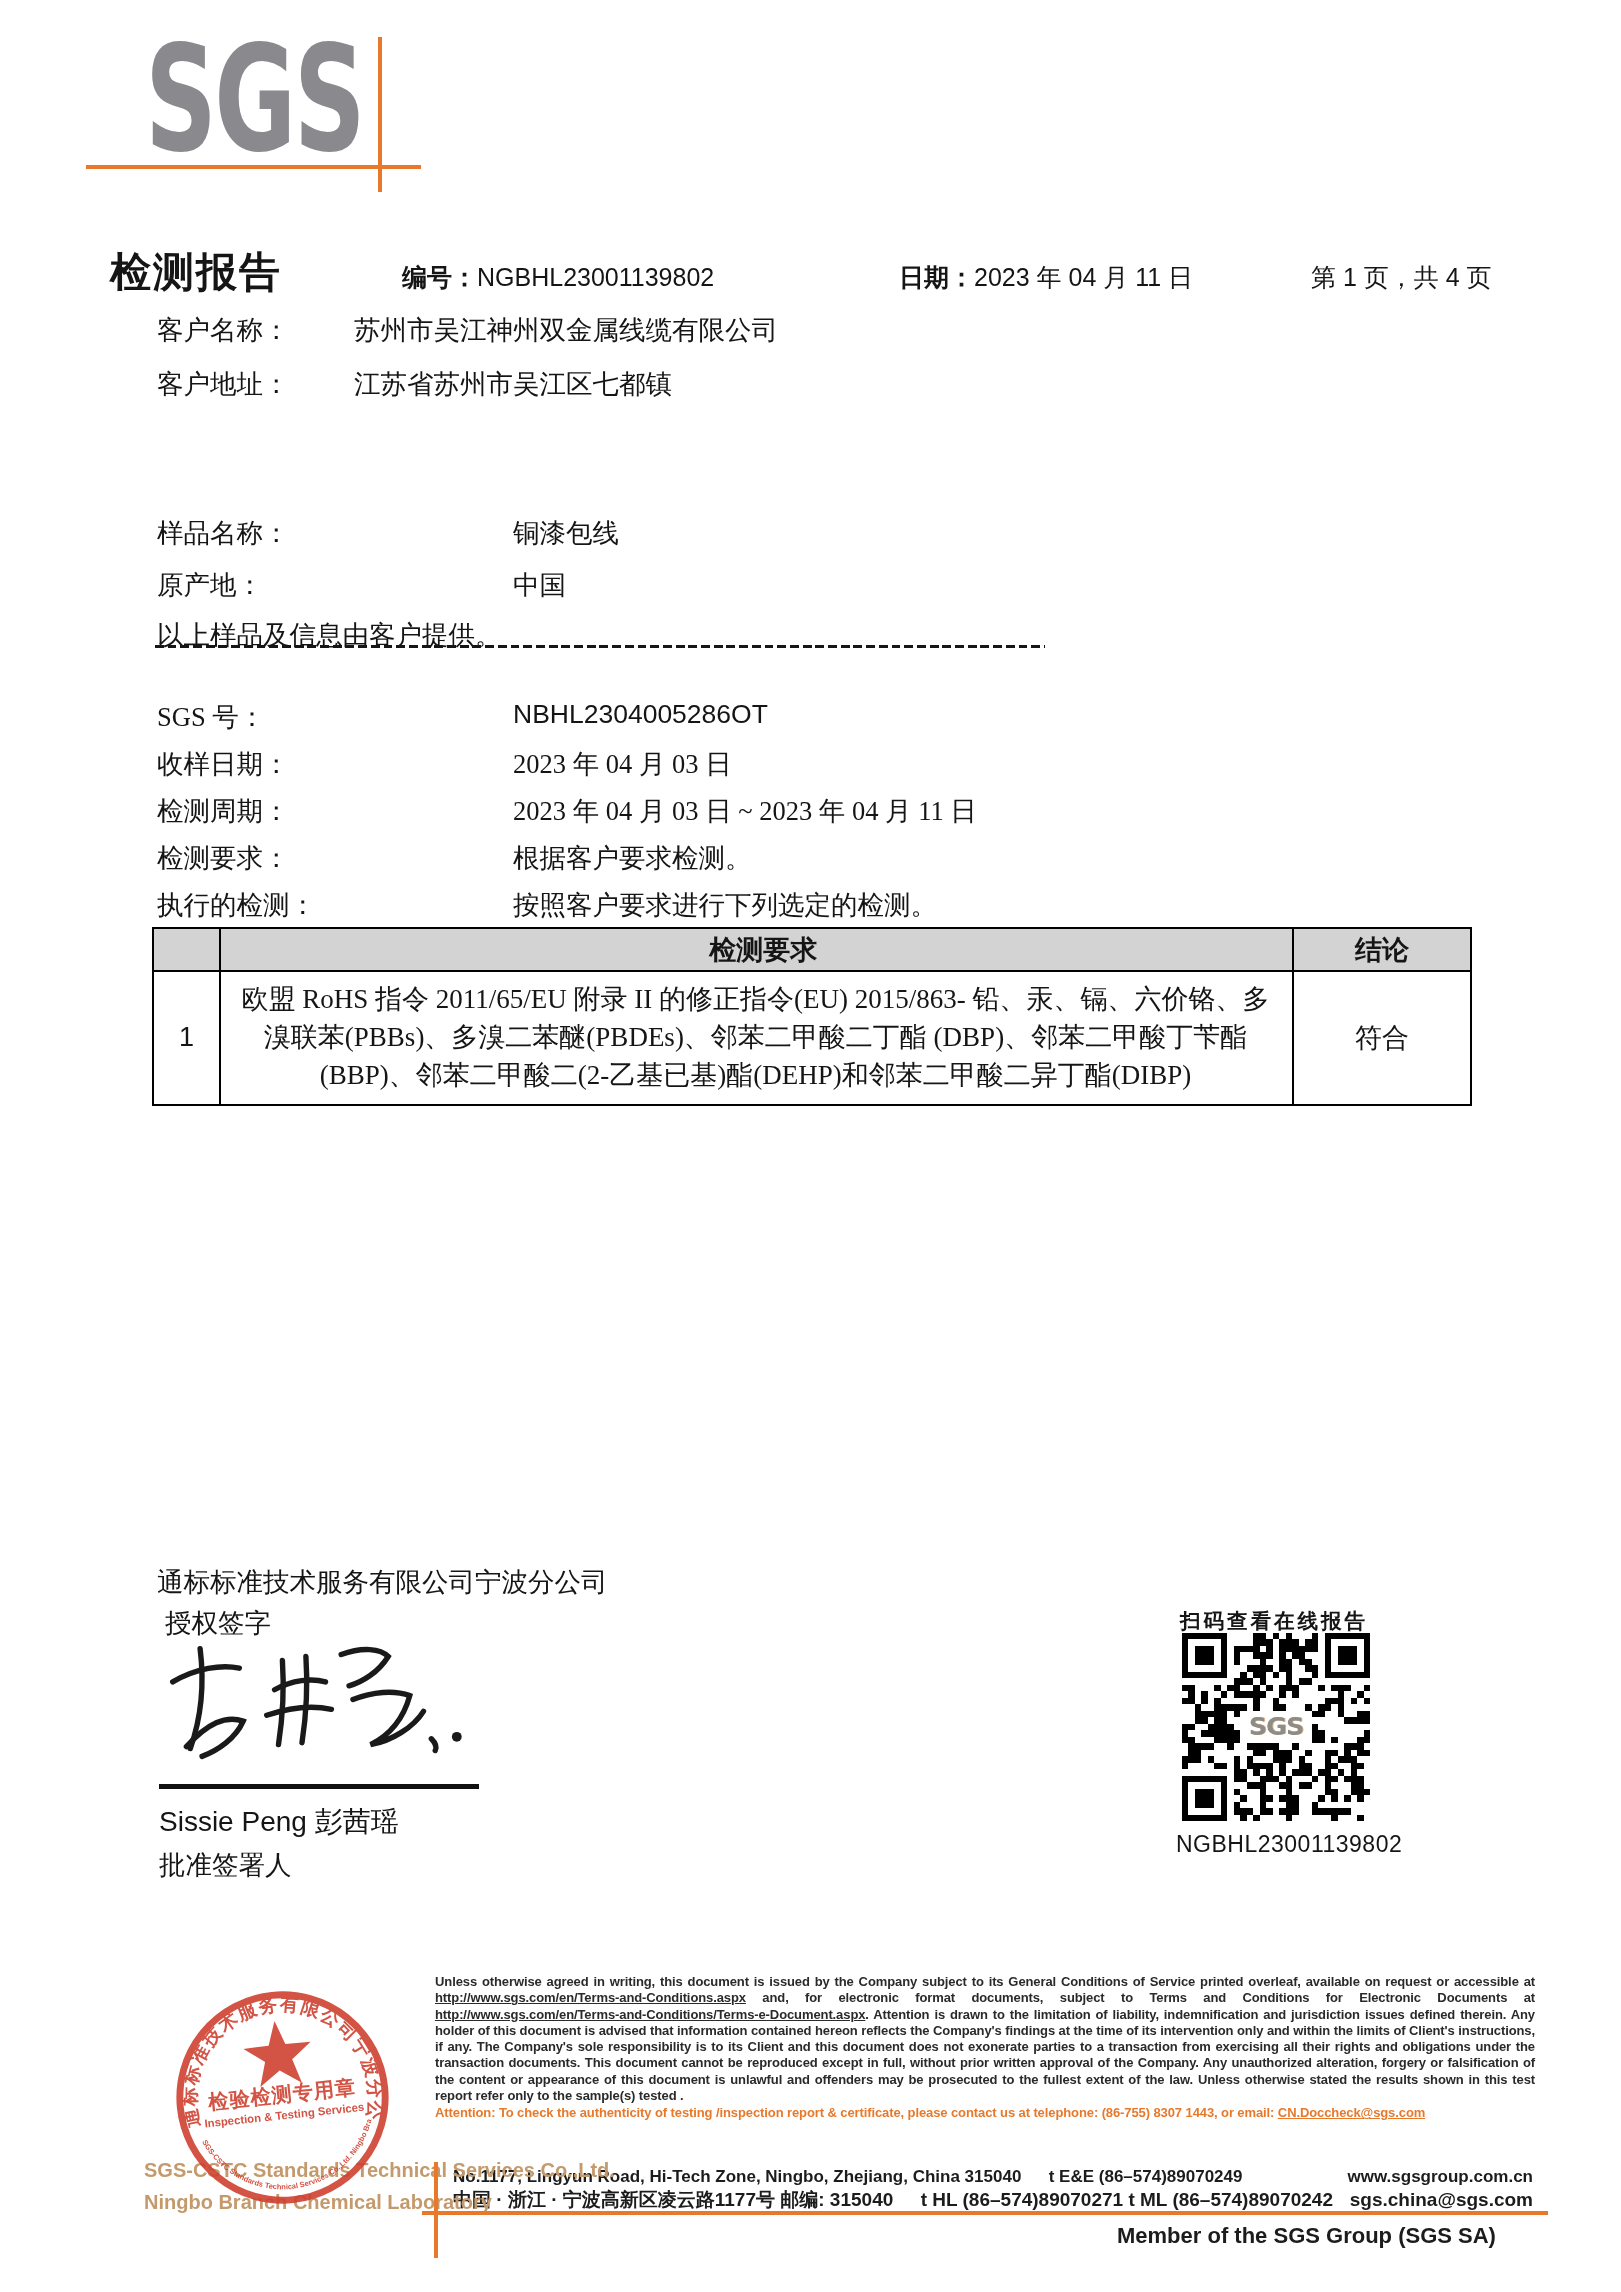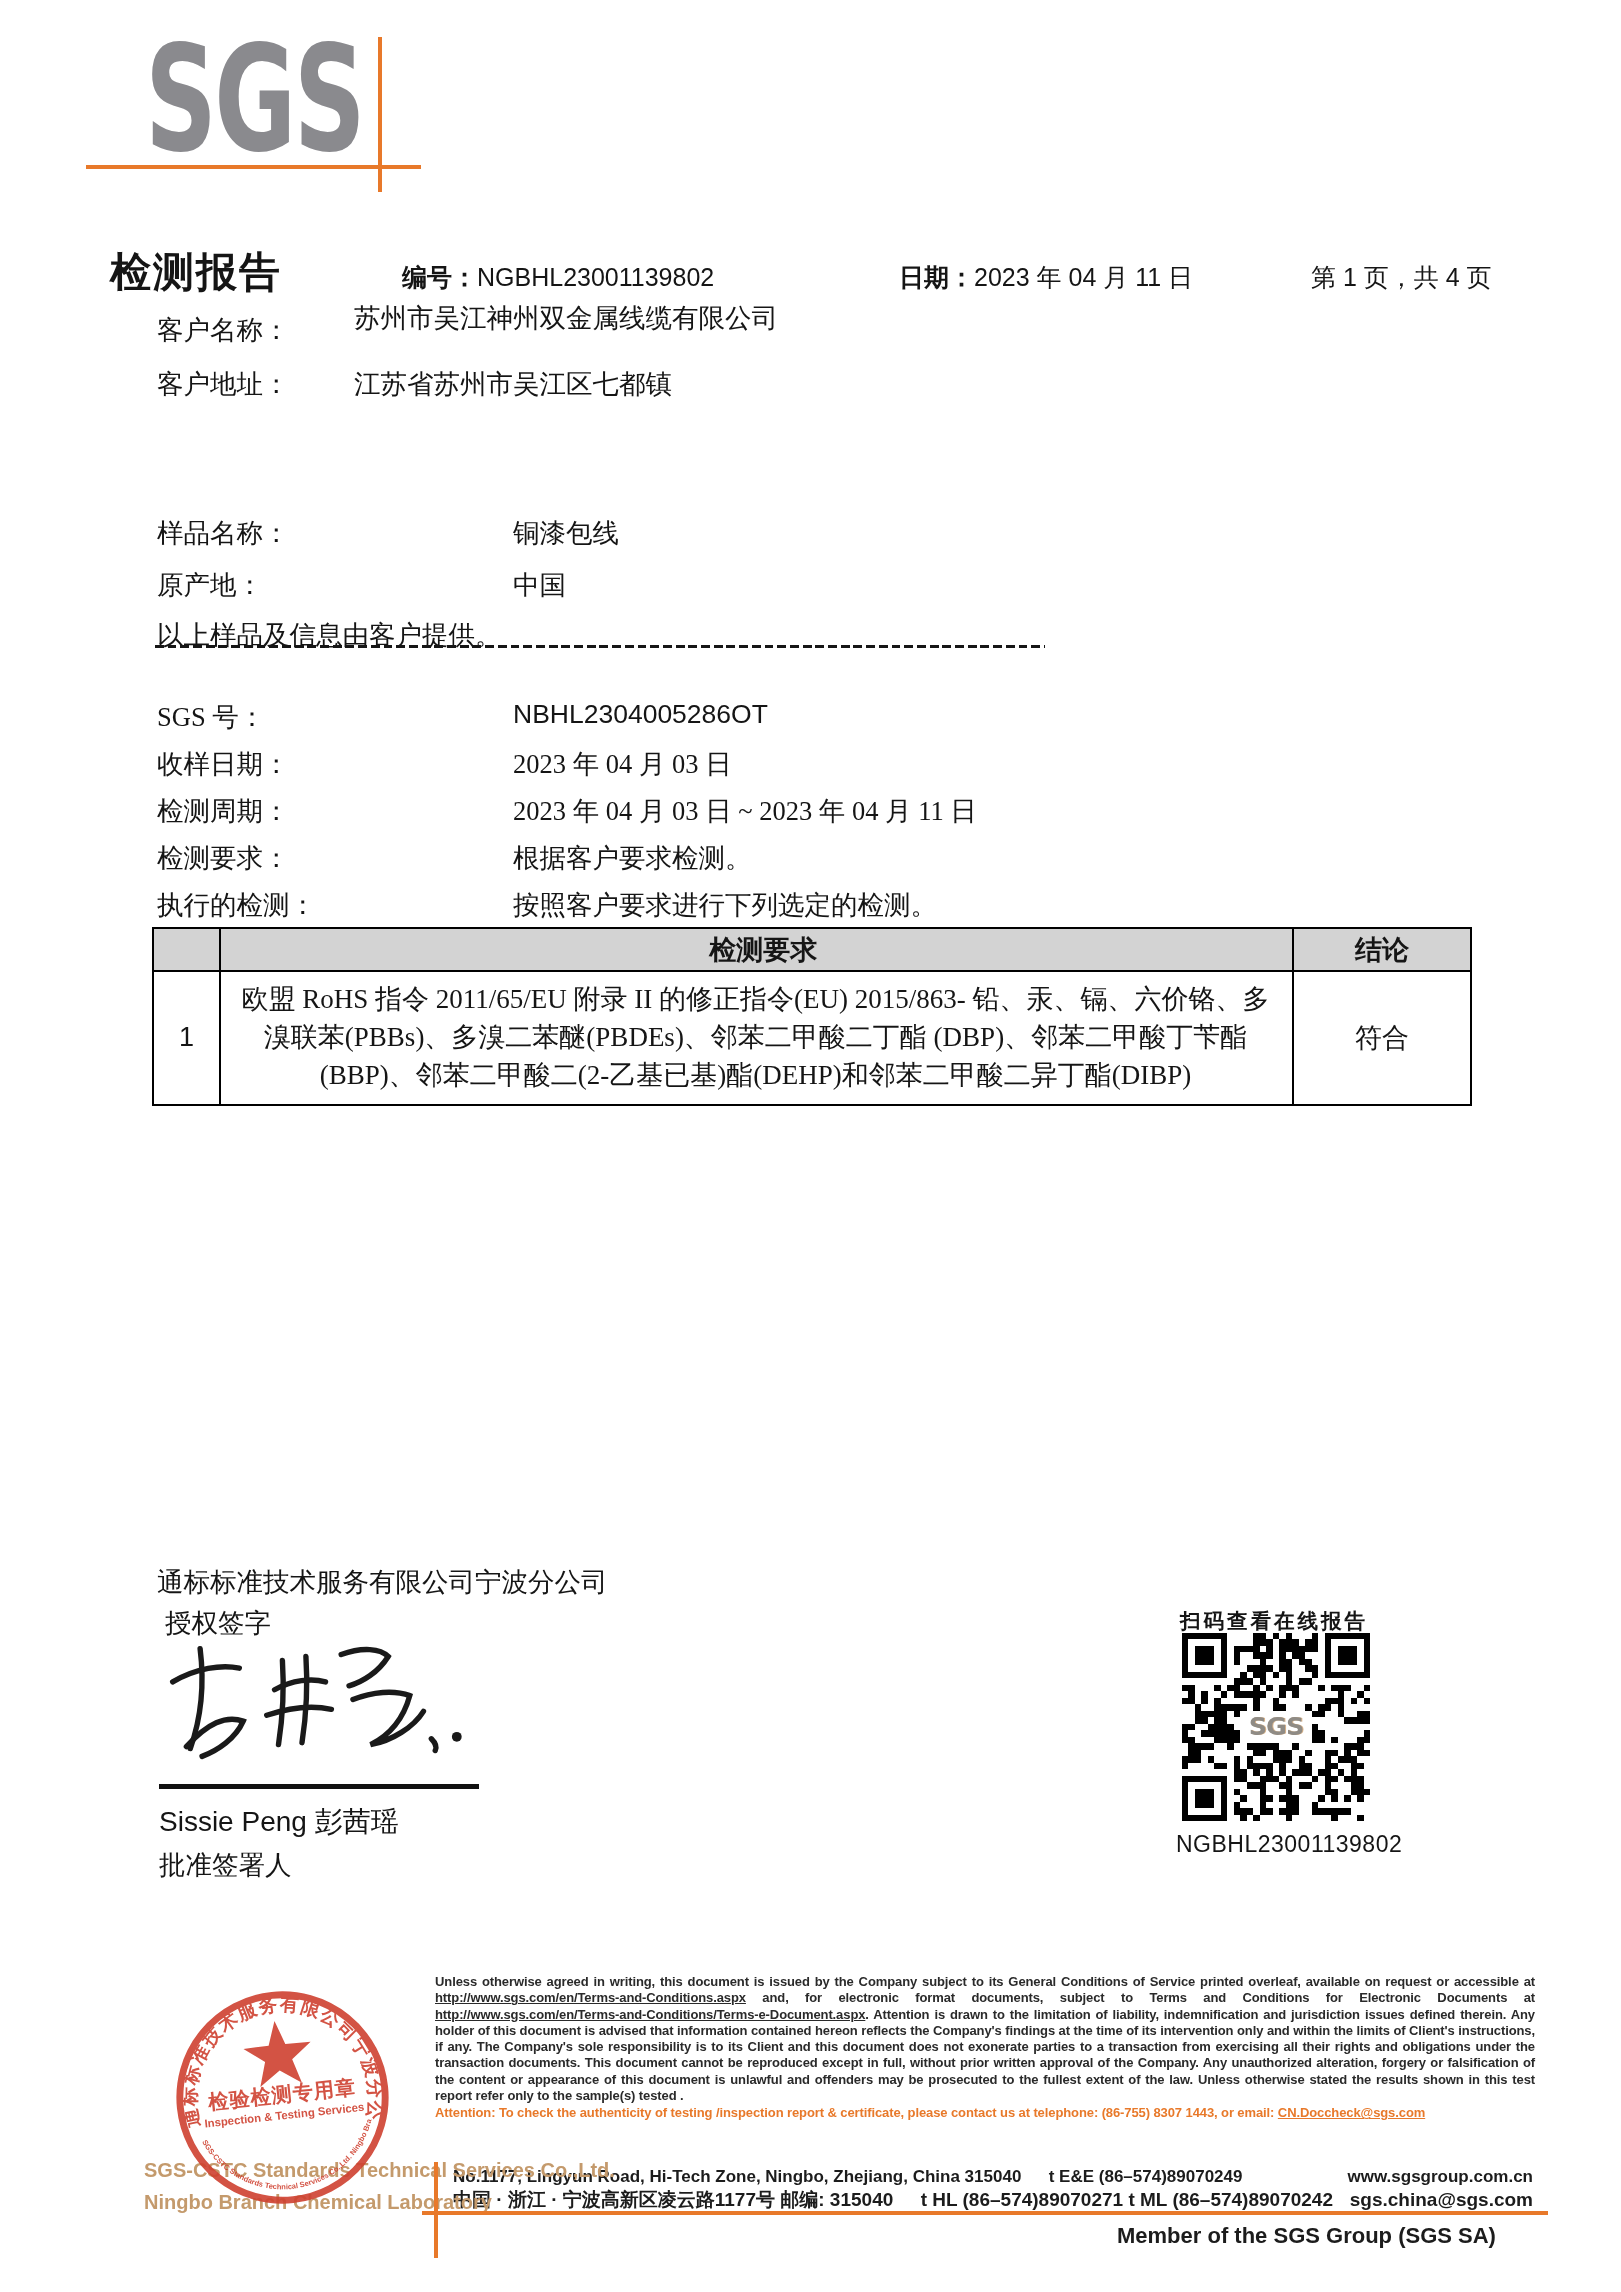--- a/index.html
+++ b/index.html
@@ -115,21 +115,21 @@
 <div class="abs doc-title sans">检测报告</div>
 <div class="abs hdr-line hdr-no">
   <span class="lbl-b">编号：</span><span class="val-r">NGBHL23001139802</span>
 </div>
 <div class="abs hdr-line hdr-date">
   <span class="lbl-b">日期：</span><span class="val-r">2023 年 04 月 11 日</span>
 </div>
 <div class="abs hdr-line hdr-page val-r">第 1 页，共 4 页</div>
 
 <div class="abs info-label" style="top:312px">客户名称：</div>
-<div class="abs info-value v-cust" style="top:300px">苏州市吴江神州双金属线缆有限公司</div>
+<div class="abs info-value v-cust" style="top:312px">苏州市吴江神州双金属线缆有限公司</div>
 <div class="abs info-label" style="top:366px">客户地址：</div>
 <div class="abs info-value v-cust" style="top:366px">江苏省苏州市吴江区七都镇</div>
 
 <div class="abs info-label" style="top:515px">样品名称：</div>
 <div class="abs info-value v-smpl" style="top:515px">铜漆包线</div>
 <div class="abs info-label" style="top:567px">原产地：</div>
 <div class="abs info-value v-smpl" style="top:567px">中国</div>
 <div class="abs info-label" style="top:617px">以上样品及信息由客户提供。</div>
 <div class="abs dash-line"></div>
 

